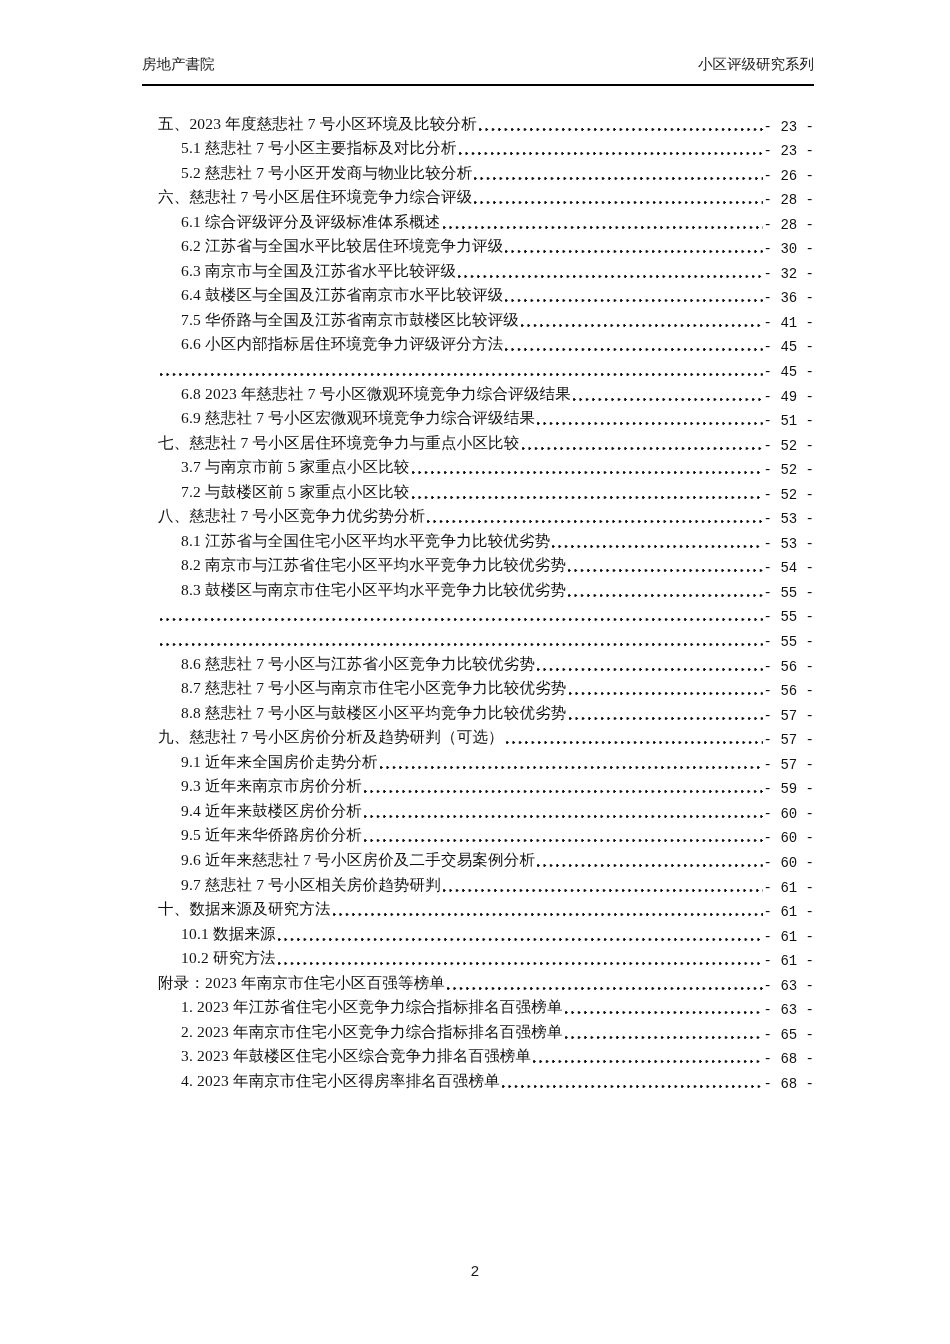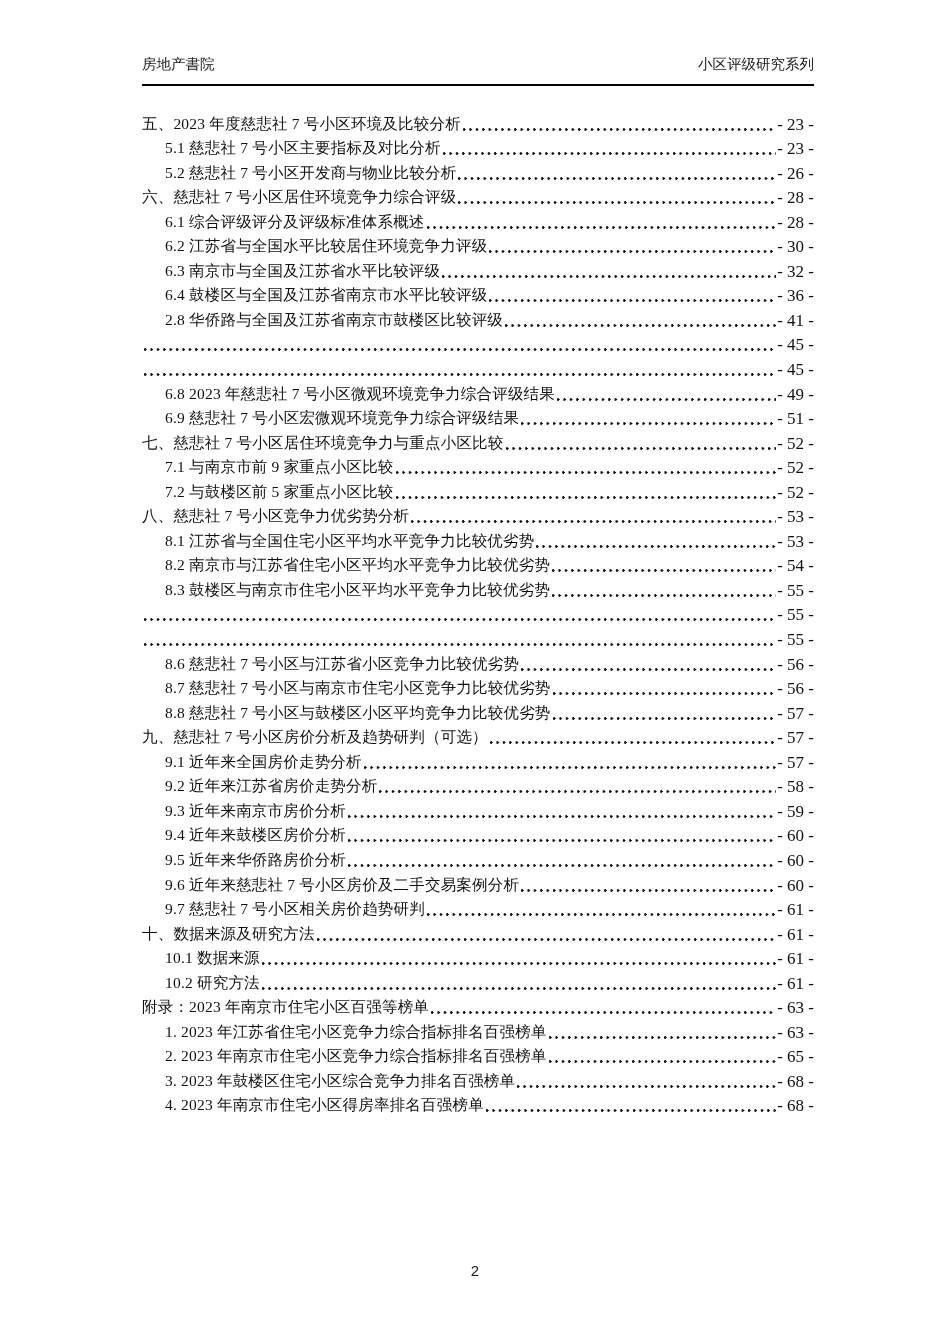--- a/index.html
+++ b/index.html
@@ -38,40 +38,42 @@
   .toc {
     position: absolute;
     left: 142px; right: 136px; top: 110px;
   }
   .toc-row {
     display: flex;
     align-items: flex-end;
     height: 24.56px;
     font-size: 15.5px;
     white-space: nowrap;
+    margin-left: 16px;
   }
   .toc-row .toc-label {
     white-space: nowrap;
     letter-spacing: 0.2px;
   }
   .toc-row.sub .toc-label { padding-left: 23px; }
   .toc-dots {
     flex: 1 1 auto;
     min-width: 10px;
     align-self: flex-end;
     height: 3px;
     margin: 0 1px 4px 2px;
     background-image: radial-gradient(circle at 1.2px 1.5px, #111 1.15px, rgba(0,0,0,0) 1.45px);
     background-size: 6.4px 3px;
     background-repeat: repeat-x;
     background-position: left bottom;
   }
   .toc-page {
     white-space: nowrap;
-    font-size: 17px;
+    font-size: 14px;
+    font-family: Liberation Mono, monospace;
   }
   
   .footer {
     position: absolute;
     left: 0; right: 0; top: 1262px;
     text-align: center;
     font-family: "Liberation Sans", sans-serif;
     font-size: 15px;
     color: #1a1a1a;
   }
@@ -122,25 +124,26 @@
       <span class="toc-label">6.3 南京市与全国及江苏省水平比较评级</span>
       <span class="toc-dots"></span>
       <span class="toc-page">- 32 -</span>
     </div>
       <div class="toc-row sub">
       <span class="toc-label">6.4 鼓楼区与全国及江苏省南京市水平比较评级</span>
       <span class="toc-dots"></span>
       <span class="toc-page">- 36 -</span>
     </div>
       <div class="toc-row sub">
-      <span class="toc-label">2.8 华侨路与全国及江苏省南京市鼓楼区比较评级</span>
+      <span class="toc-label">7.5 华侨路与全国及江苏省南京市鼓楼区比较评级</span>
       <span class="toc-dots"></span>
       <span class="toc-page">- 41 -</span>
     </div>
       <div class="toc-row sub">
+      <span class="toc-label">6.6 小区内部指标居住环境竞争力评级评分方法</span>
       <span class="toc-dots"></span>
       <span class="toc-page">- 45 -</span>
     </div>
       <div class="toc-row sub">
       <span class="toc-dots"></span>
       <span class="toc-page">- 45 -</span>
     </div>
       <div class="toc-row sub">
       <span class="toc-label">6.8 2023 年慈悲社 7 号小区微观环境竞争力综合评级结果</span>
       <span class="toc-dots"></span>
@@ -150,21 +153,21 @@
       <span class="toc-label">6.9 慈悲社 7 号小区宏微观环境竞争力综合评级结果</span>
       <span class="toc-dots"></span>
       <span class="toc-page">- 51 -</span>
     </div>
       <div class="toc-row chapter">
       <span class="toc-label">七、慈悲社 7 号小区居住环境竞争力与重点小区比较</span>
       <span class="toc-dots"></span>
       <span class="toc-page">- 52 -</span>
     </div>
       <div class="toc-row sub">
-      <span class="toc-label">7.1 与南京市前 9 家重点小区比较</span>
+      <span class="toc-label">3.7 与南京市前 5 家重点小区比较</span>
       <span class="toc-dots"></span>
       <span class="toc-page">- 52 -</span>
     </div>
       <div class="toc-row sub">
       <span class="toc-label">7.2 与鼓楼区前 5 家重点小区比较</span>
       <span class="toc-dots"></span>
       <span class="toc-page">- 52 -</span>
     </div>
       <div class="toc-row chapter">
       <span class="toc-label">八、慈悲社 7 号小区竞争力优劣势分析</span>
@@ -211,25 +214,20 @@
     </div>
       <div class="toc-row chapter">
       <span class="toc-label">九、慈悲社 7 号小区房价分析及趋势研判（可选）</span>
       <span class="toc-dots"></span>
       <span class="toc-page">- 57 -</span>
     </div>
       <div class="toc-row sub">
       <span class="toc-label">9.1 近年来全国房价走势分析</span>
       <span class="toc-dots"></span>
       <span class="toc-page">- 57 -</span>
-    </div>
-      <div class="toc-row sub">
-      <span class="toc-label">9.2 近年来江苏省房价走势分析</span>
-      <span class="toc-dots"></span>
-      <span class="toc-page">- 58 -</span>
     </div>
       <div class="toc-row sub">
       <span class="toc-label">9.3 近年来南京市房价分析</span>
       <span class="toc-dots"></span>
       <span class="toc-page">- 59 -</span>
     </div>
       <div class="toc-row sub">
       <span class="toc-label">9.4 近年来鼓楼区房价分析</span>
       <span class="toc-dots"></span>
       <span class="toc-page">- 60 -</span>

